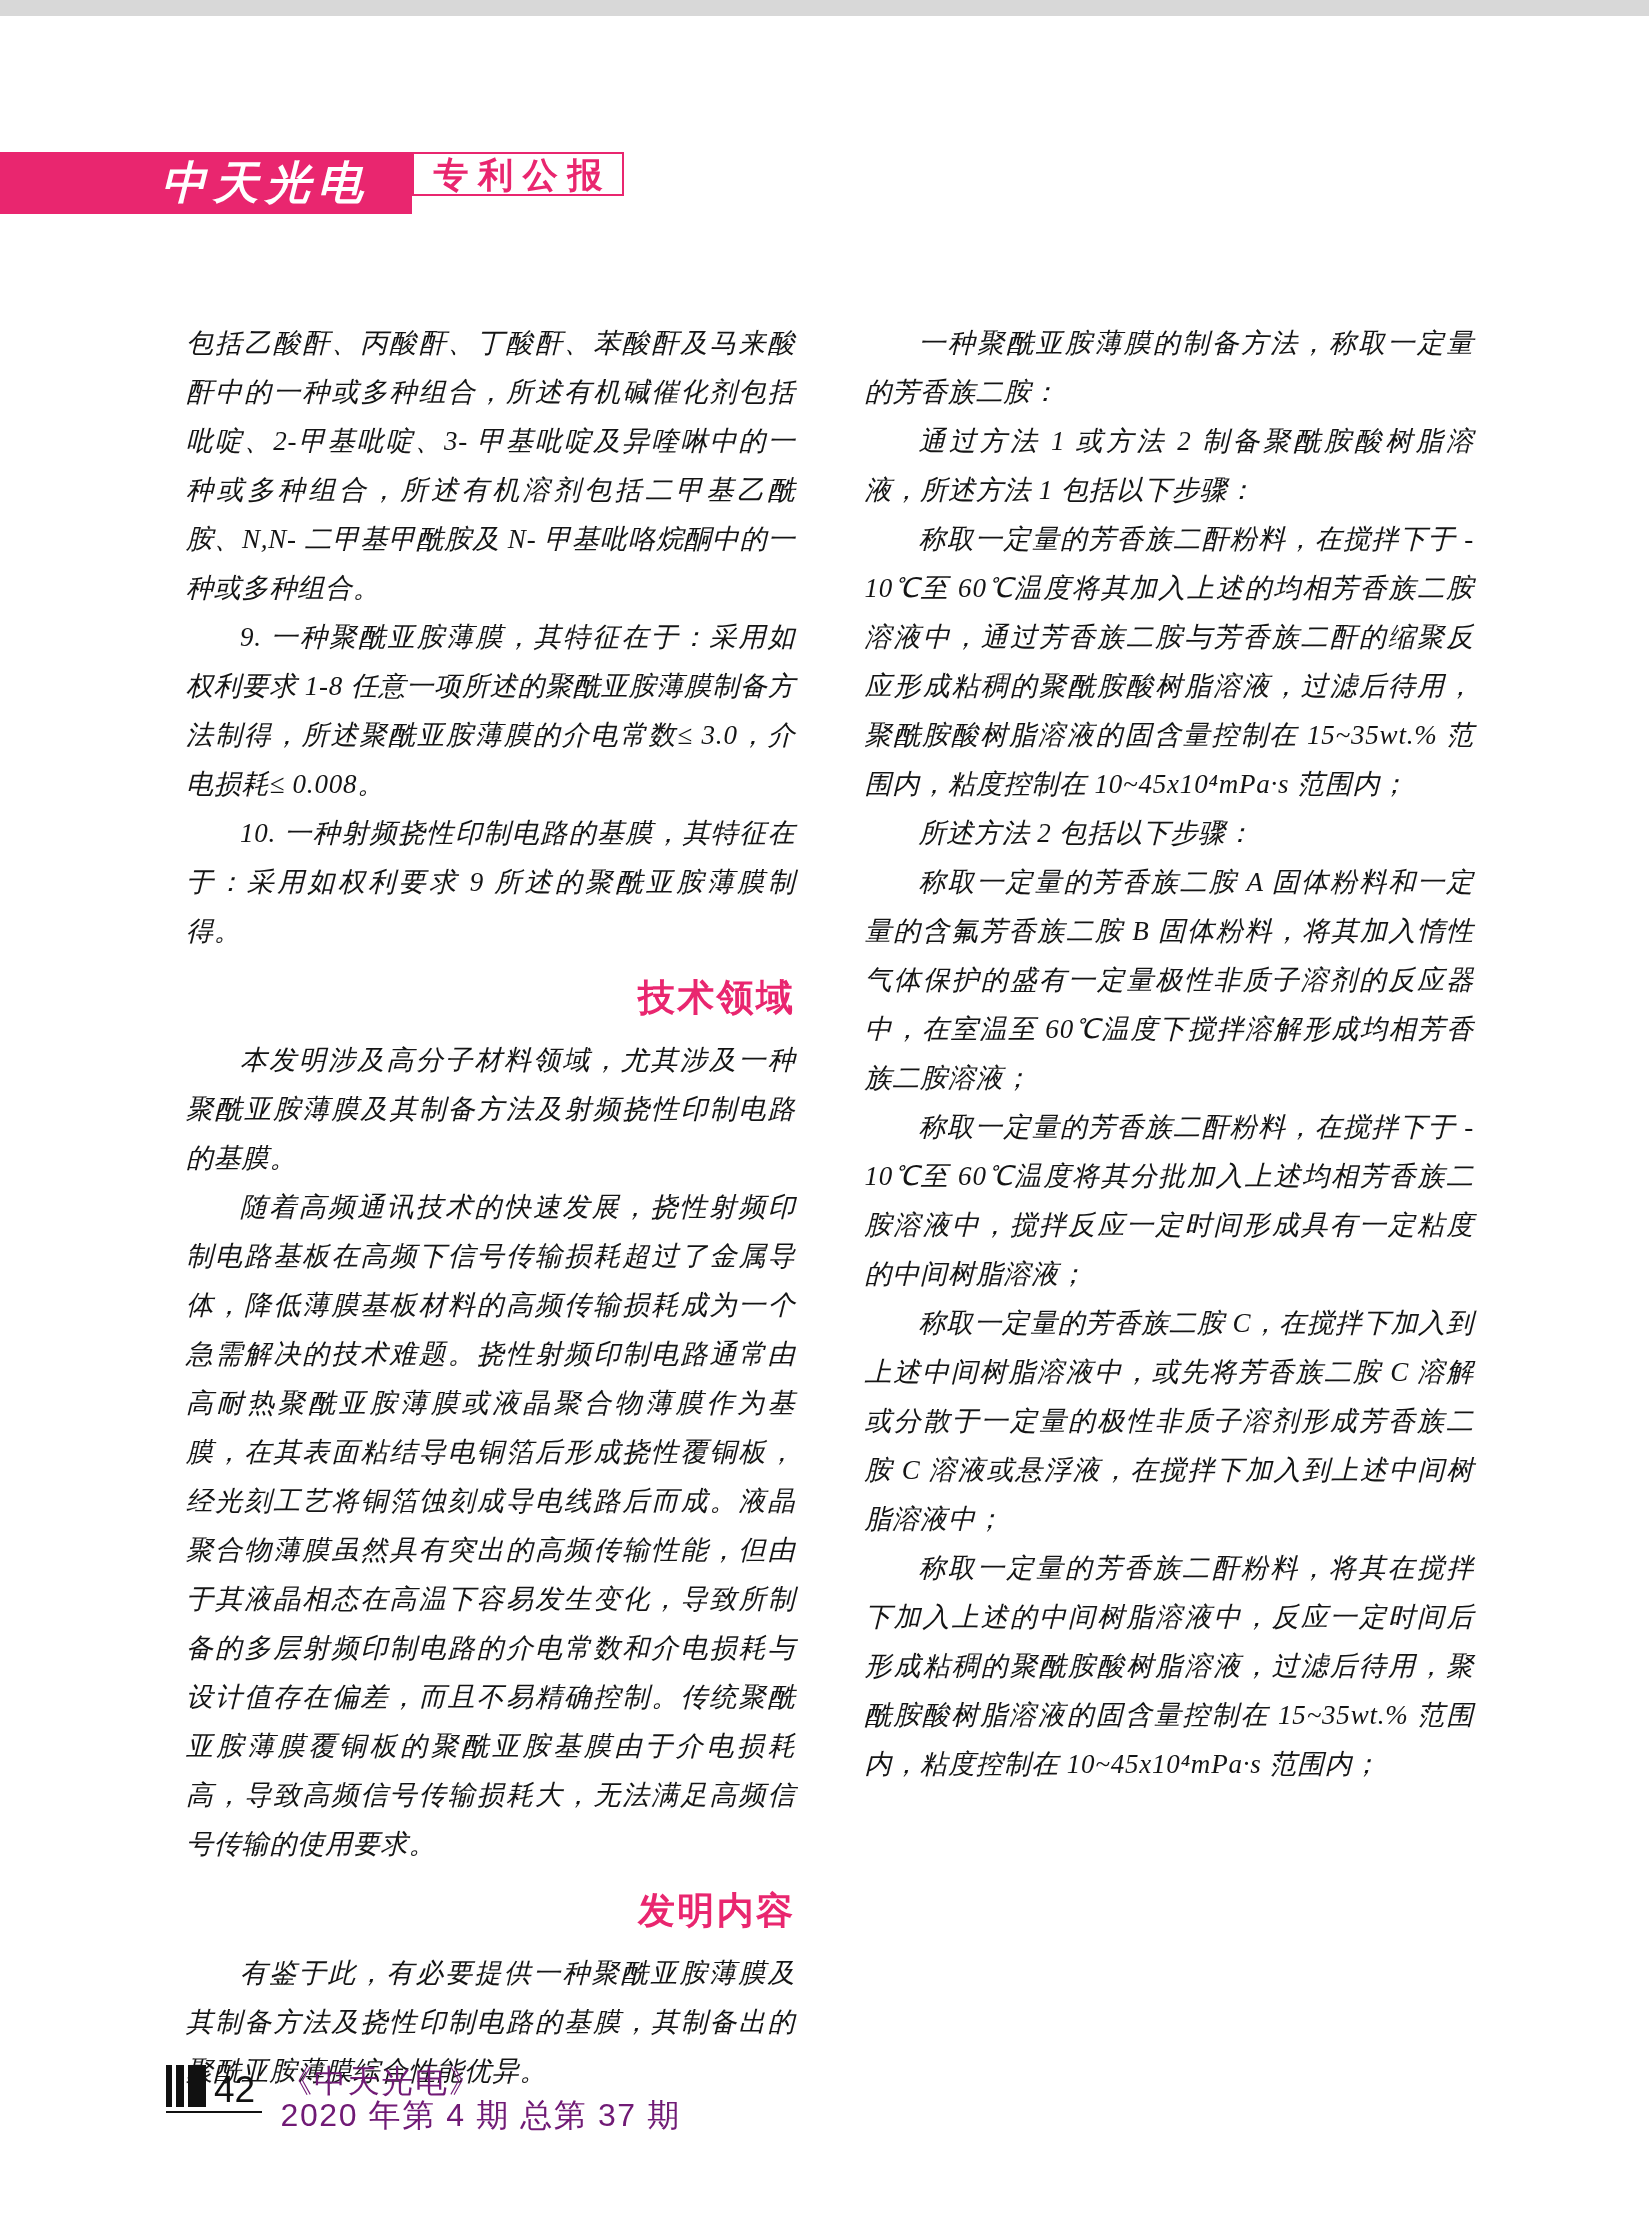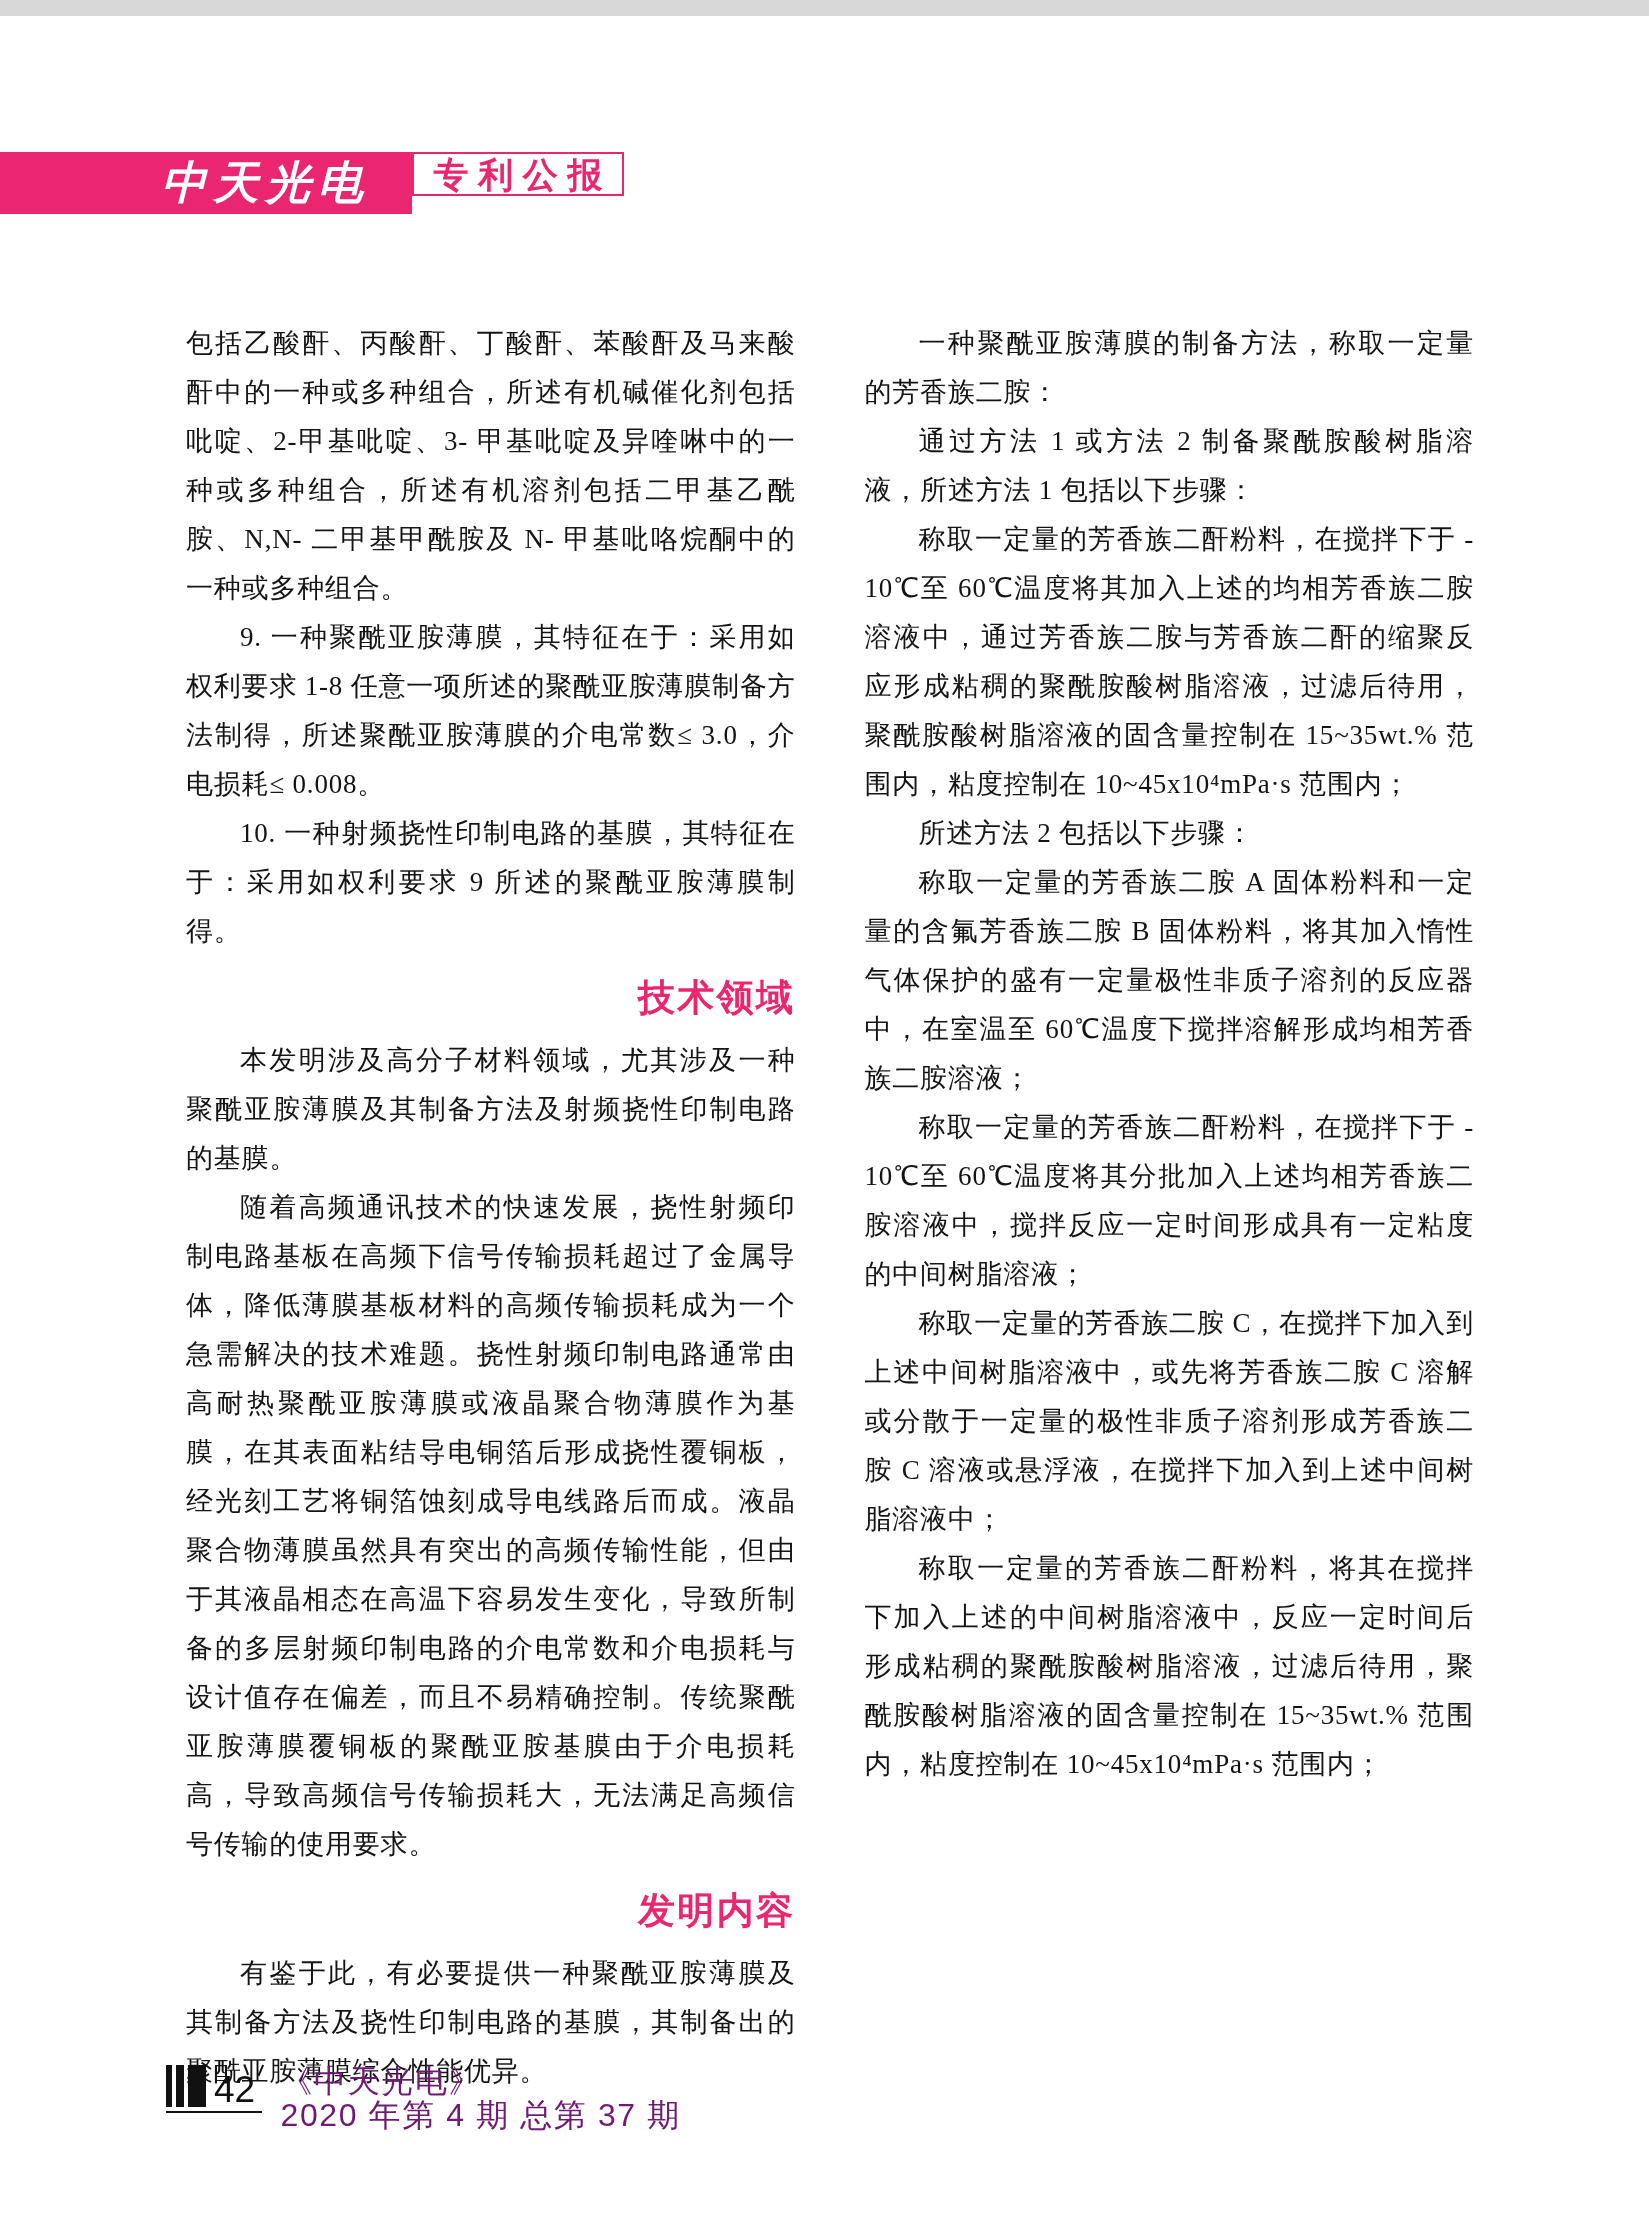--- a/index.html
+++ b/index.html
@@ -58,20 +58,21 @@
   .column{flex:1 1 0;min-width:0;}
   .column p{
     margin:0;
     font-size:27px;
     line-height:49px;
     text-align:justify;
     text-justify:inter-ideograph;
     text-indent:2em;
     letter-spacing:0.8px;
     word-break:break-all;
+    font-style:italic;
   }
   .column p.noindent{text-indent:0;}
   .column h2{
     margin:19px 0 16px 0;
     font-size:37px;line-height:45px;
     color:var(--accent);
     font-weight:bold;
     font-family:"Liberation Serif", serif;
     letter-spacing:2.4px;
     text-align:right;

